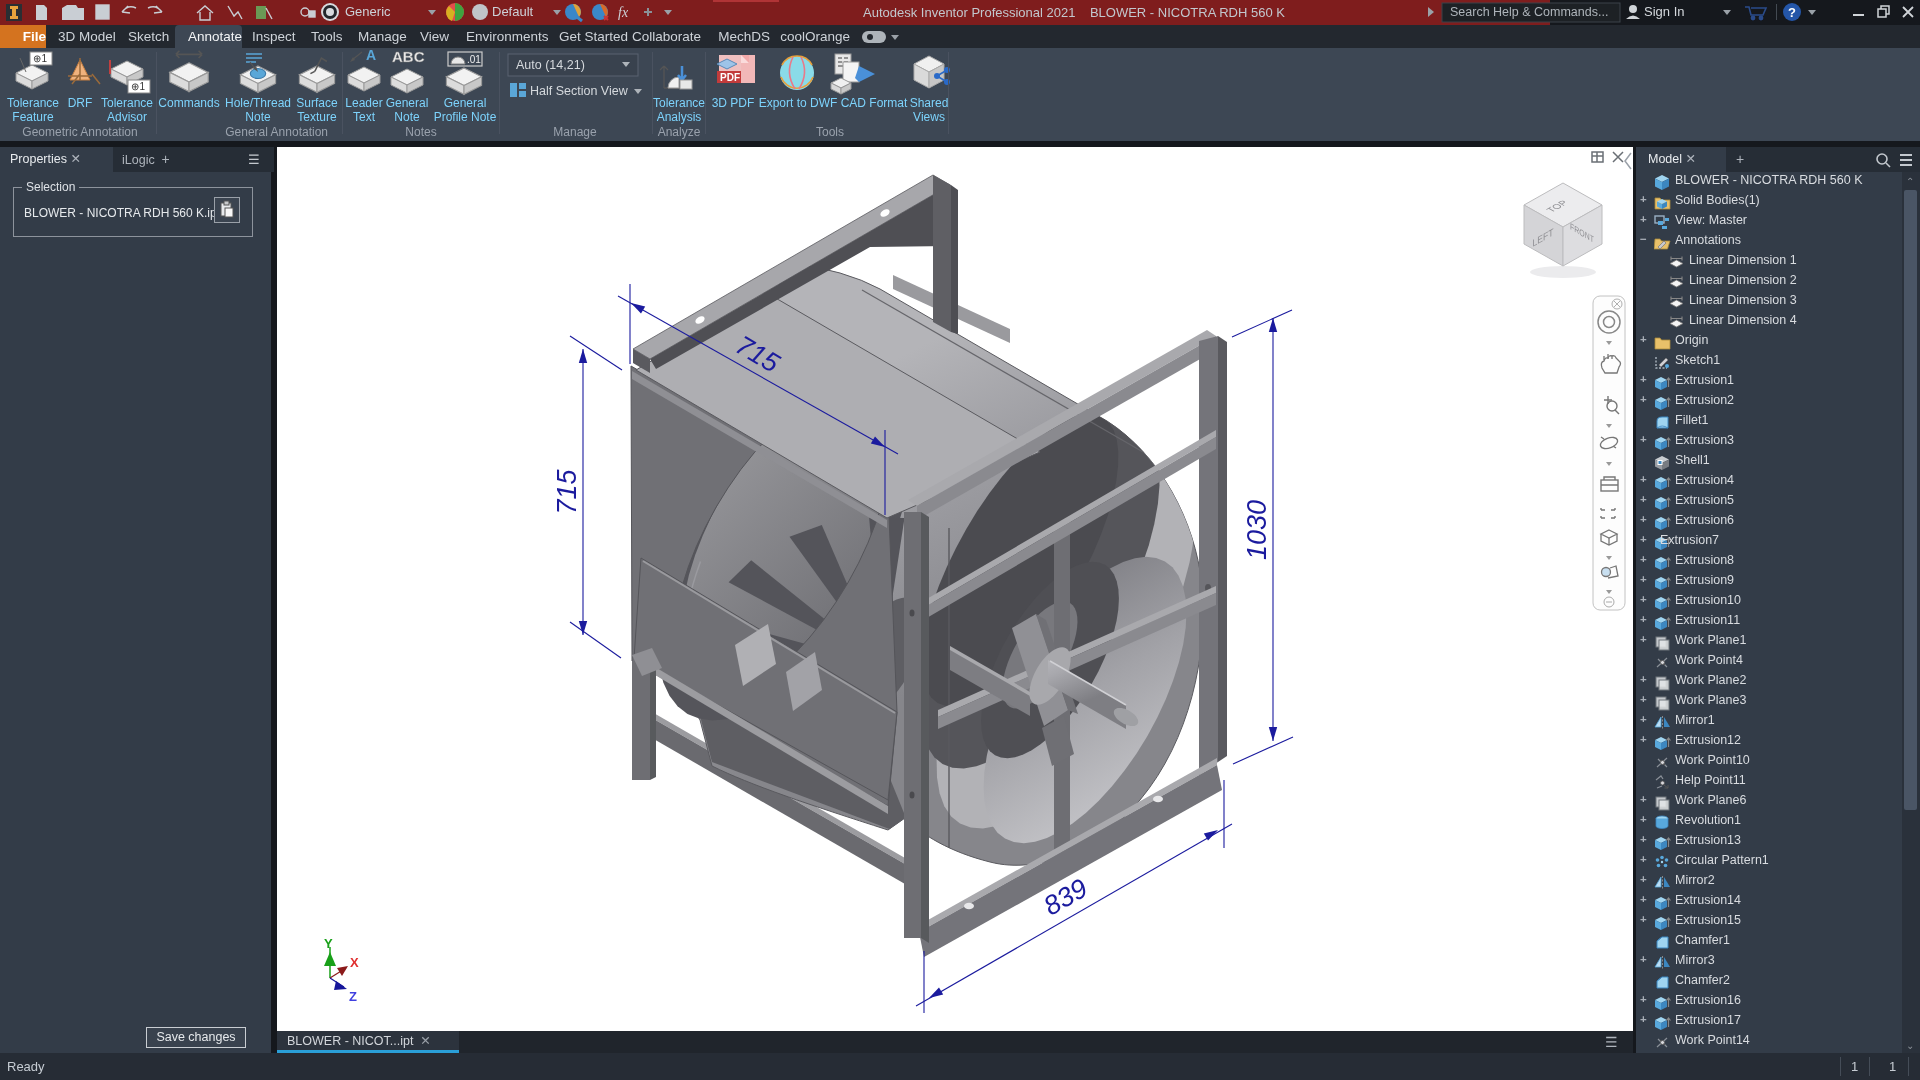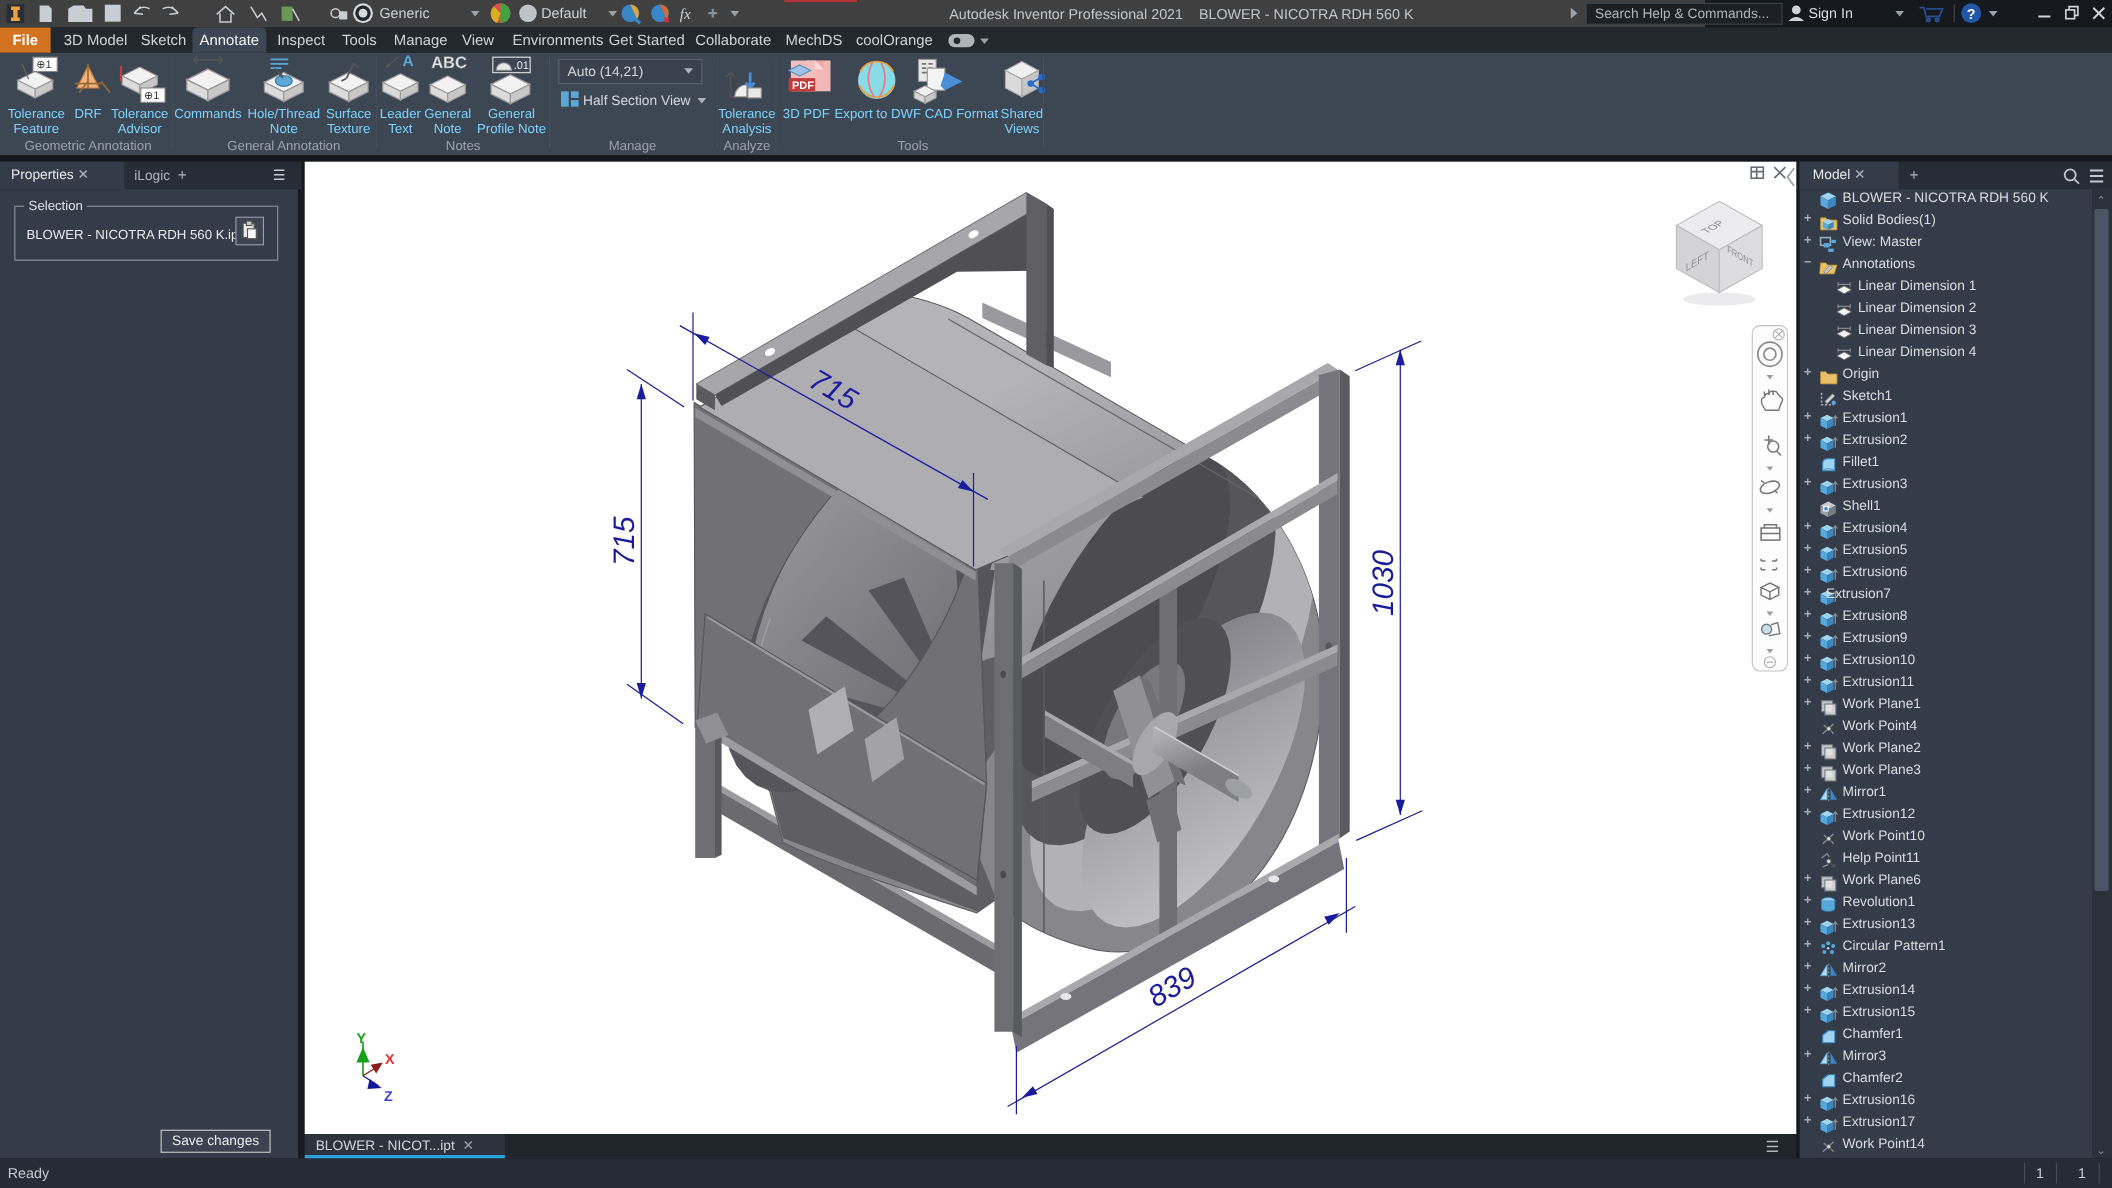--- a/index.html
+++ b/index.html
@@ -1,19 +1,19 @@
 <!DOCTYPE html>
 <html><head><meta charset="utf-8"><title>r</title><style>
 *{margin:0;padding:0;box-sizing:border-box}
 html,body{width:1920px;height:1080px;overflow:hidden;font-family:"Liberation Sans",sans-serif;background:#15181d}
 .abs{position:absolute}
-#titlebar{position:absolute;left:0;top:0;width:1550px;height:25px;background:#404040;color:#c9ced4;font-size:13px}
+#titlebar{position:absolute;left:0;top:0;width:1550px;height:25px;background:#7f1d1d;color:#c9ced4;font-size:13px}
 #tabbar{position:absolute;left:0;top:25px;width:1920px;height:23px;background:#23282f}
 #ribbon{position:absolute;left:0;top:48px;width:1920px;height:93px;background:#3d4754}
-.rtab{position:absolute;top:0;height:23px;line-height:23px;color:#ced3d9;font-size:13.5px;text-align:center;white-space:nowrap}
+.rtab{position:absolute;top:0;height:23px;line-height:23px;color:#ced3d9;font-size:13.5px;text-align:right;white-space:nowrap}
 .rlbl{position:absolute;color:#7dd3fc;font-size:12px;text-align:center;line-height:14px}
 .rgrp{position:absolute;top:77px;height:16px;color:#9aa2ad;font-size:12px;text-align:center;width:160px}
 .rsep{position:absolute;top:4px;height:82px;width:1px;background:#333b46;border-right:1px solid #4a5260}
 #leftpanel{position:absolute;left:0;top:147px;width:274px;height:906px;background:#333c48;border-right:3px solid #15181d}
 #lph{position:absolute;left:0;top:0;width:274px;height:25px;background:#262d36}
 .gbox{position:absolute;border:1px solid #8d939c;color:#dde1e6;font-size:12px}
 .gbox .glbl{position:absolute;top:-8px;left:8px;background:#333c48;padding:0 4px}
 .ifield{position:absolute;background:#e9ebed;border:1px solid #60656c;color:#16181a;font-size:12px;line-height:17px;padding-left:5px;height:19px}
 #viewport{position:absolute;left:277px;top:147px;width:1356px;height:884px;background:#fff}
 #doctabs{position:absolute;left:277px;top:1031px;width:1356px;height:22px;background:#20252c}
@@ -237,21 +237,21 @@
 <div class="rlbl" style="left:286px;top:48px;width:62px">Surface<br>Texture</div>
 <div class="rlbl" style="left:338px;top:48px;width:52px">Leader<br>Text</div>
 <div class="rlbl" style="left:379px;top:48px;width:56px">General<br>Note</div>
 <div class="rlbl" style="left:424px;top:48px;width:82px">General<br>Profile Note</div>
 <div class="rlbl" style="left:645px;top:48px;width:68px">Tolerance<br>Analysis</div>
 <div class="rlbl" style="left:708px;top:48px;width:50px">3D PDF</div>
 <div class="rlbl" style="left:752px;top:48px;width:92px">Export to DWF</div>
 <div class="rlbl" style="left:836px;top:48px;width:76px">CAD Format</div>
 <div class="rlbl" style="left:902px;top:48px;width:54px">Shared<br>Views</div>
 <div class="rgrp" style="left:0px;">Geometric Annotation</div>
-<div class="rgrp" style="left:178px;">General Annotation</div>
+<div class="rgrp" style="left:168px;text-align:right;">General Annotation</div>
 <div class="rgrp" style="left:341px;">Notes</div>
 <div class="rgrp" style="left:495px;">Manage</div>
 <div class="rgrp" style="left:599px;">Analyze</div>
 <div class="rgrp" style="left:750px;">Tools</div>
 <div class="rsep" style="left:156px"></div>
 <div class="rsep" style="left:342px"></div>
 <div class="rsep" style="left:499px"></div>
 <div class="rsep" style="left:652px"></div>
 <div class="rsep" style="left:705px"></div>
 <div class="rsep" style="left:948px"></div>

